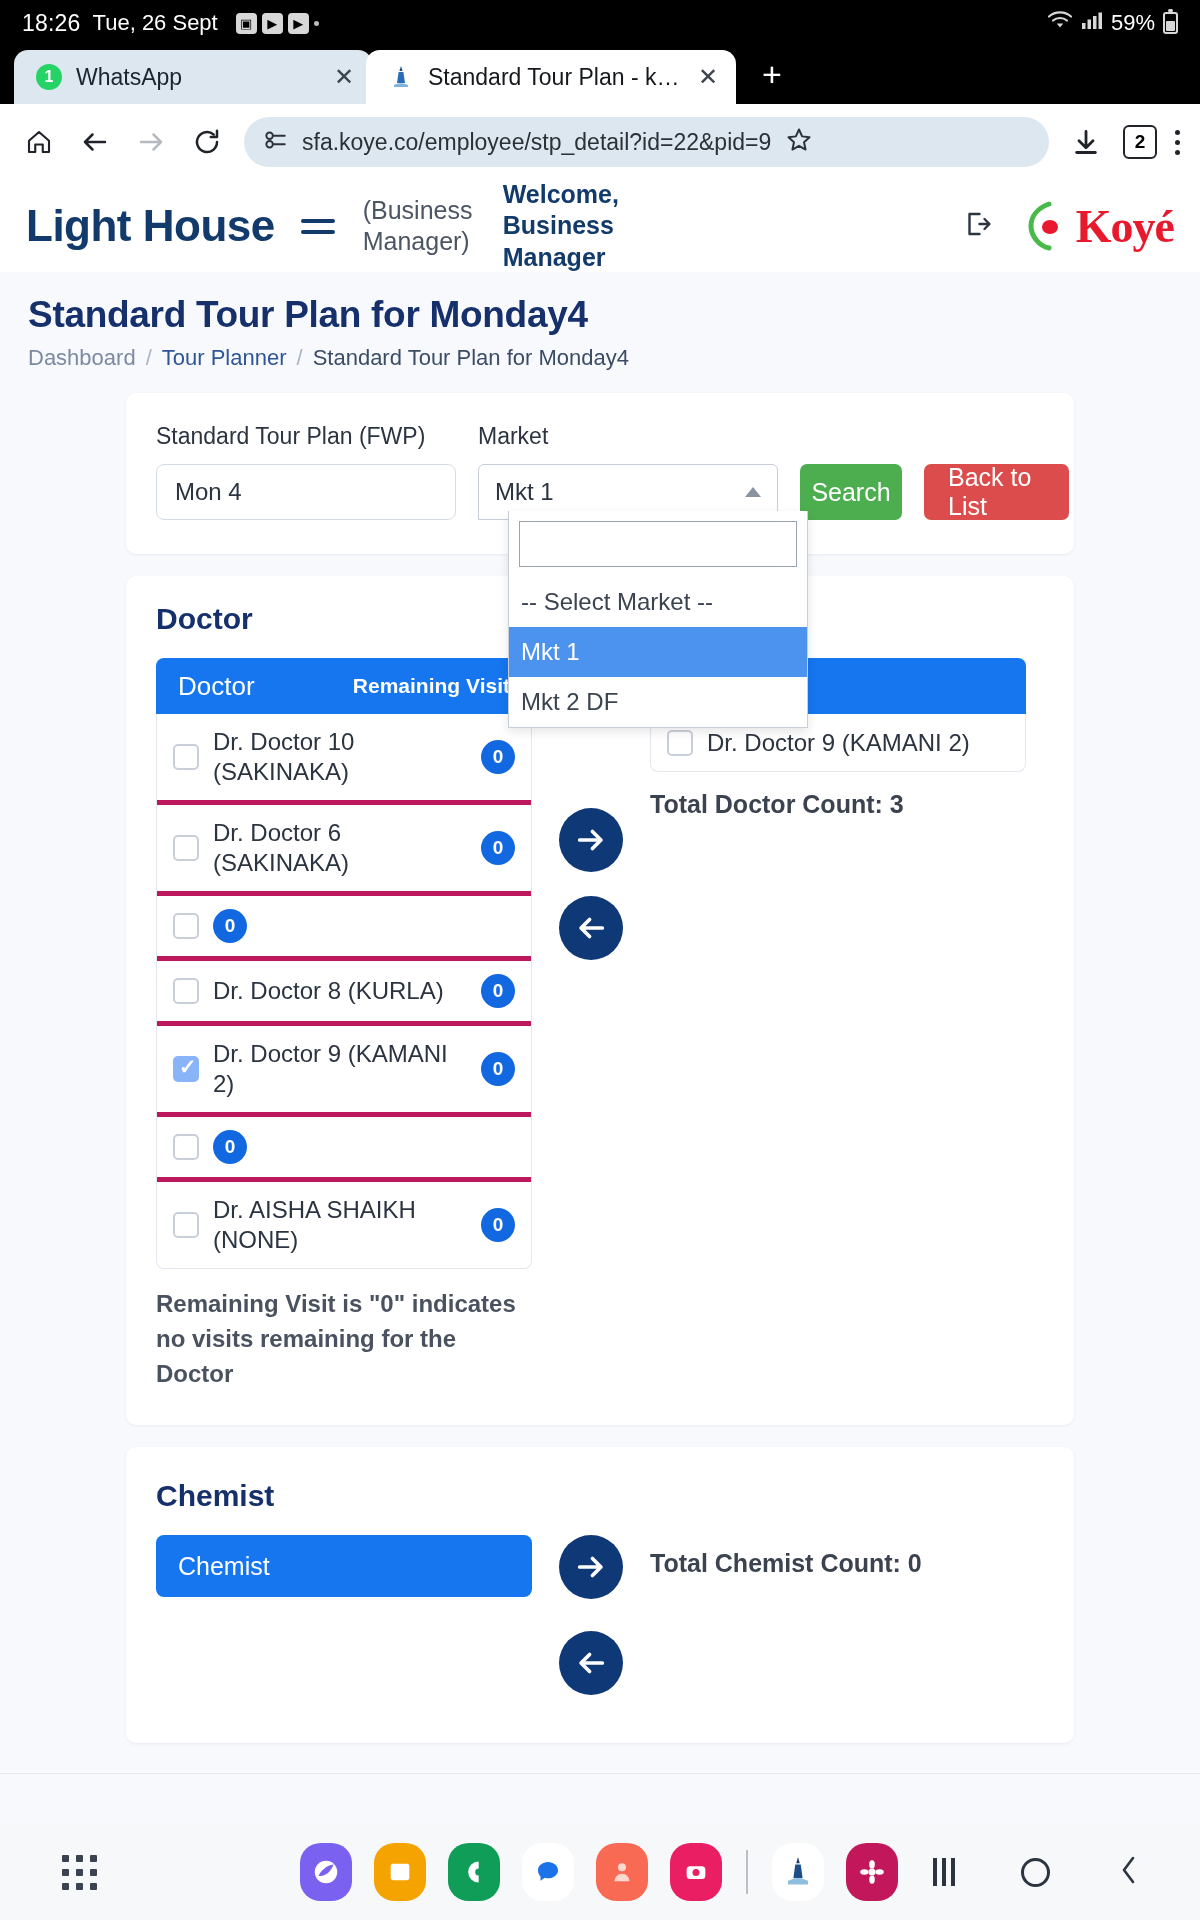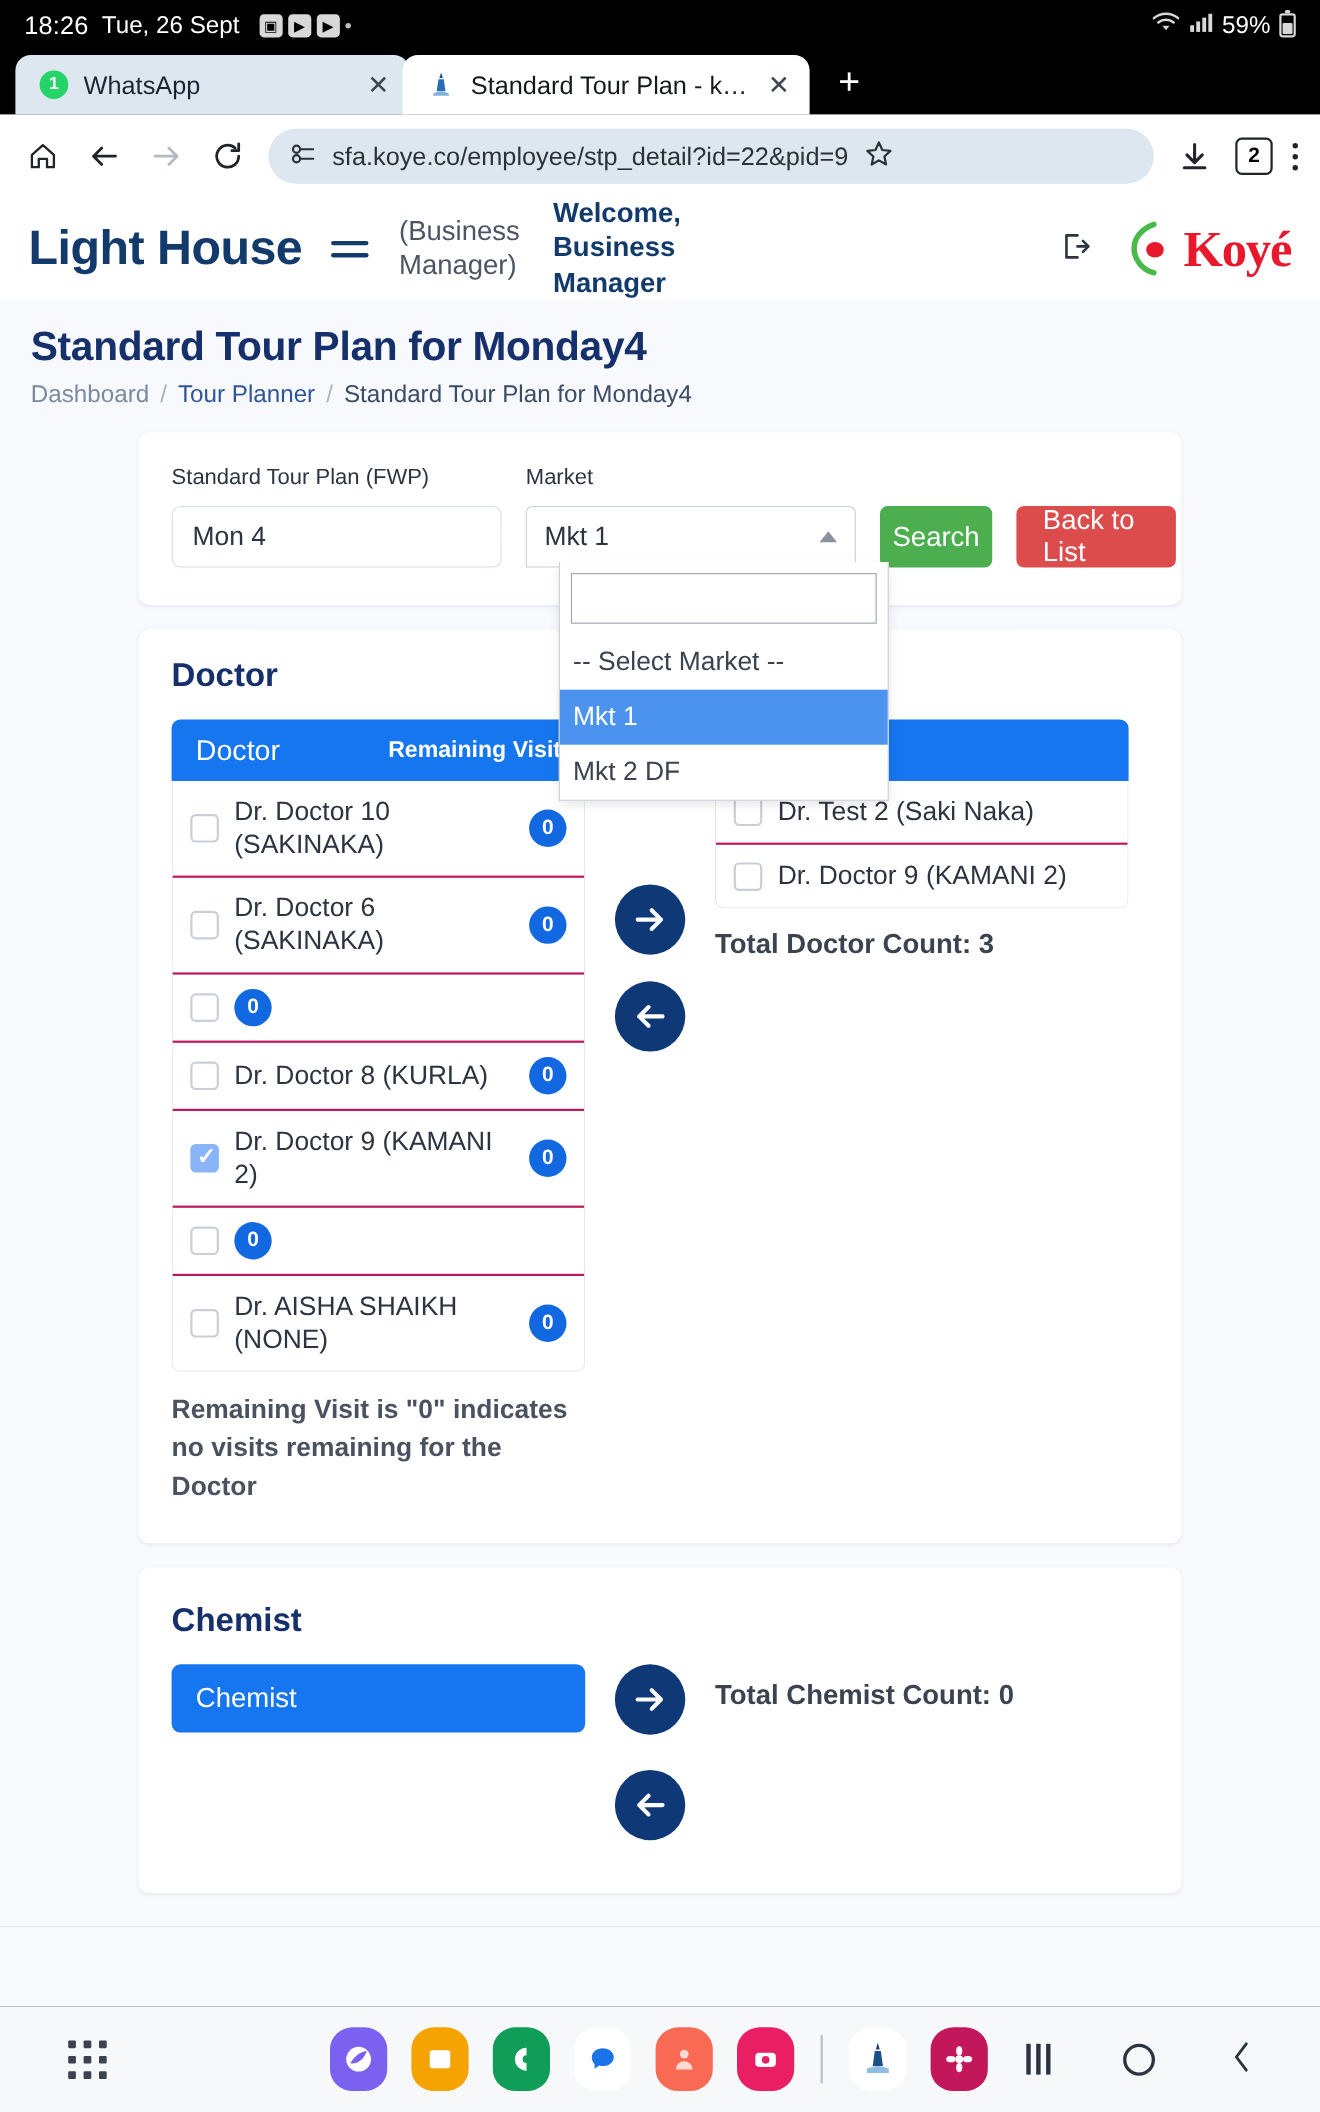--- a/index.html
+++ b/index.html
@@ -85,21 +85,21 @@
   .crumbs .c2 { color: #2f5597; }
   .crumbs .c3 { color: #3b4c66; }
 
   .card {
     background: #fff; border-radius: 10px; margin: 22px 126px 0 126px;
     box-shadow: 0 1px 3px rgba(20,40,80,.07);
   }
   .filter-card { padding: 30px 30px 34px 30px; position: relative; }
   .filter-row { display: flex; align-items: flex-end; gap: 22px; }
   .fgroup { display: flex; flex-direction: column; }
-  .flabel { font-size: 20px; color: #2b3440; margin-bottom: 14px; }
+  .flabel { font-size: 23px; color: #2b3440; margin-bottom: 14px; }
   .finput {
     width: 300px; height: 56px; border: 1px solid #d7dde6; border-radius: 8px;
     display: flex; align-items: center; padding: 0 18px; font-size: 24px; color: #2b3440; background: #fff;
   }
   .fselect {
     width: 300px; height: 56px; border: 1px solid #c7ced8; border-radius: 6px 6px 0 0;
     display: flex; align-items: center; padding: 0 16px; font-size: 24px; color: #2b3440; background: #fff;
     justify-content: space-between; position: relative; z-index: 40;
   }
   .caret-up { width: 0; height: 0; border-left: 8px solid transparent; border-right: 8px solid transparent;
@@ -122,21 +122,21 @@
 
   .dual { display: flex; align-items: flex-start; gap: 0; margin-top: 22px; }
   .pane { width: 376px; }
   .pane-head {
     background: #1576f0; color: #fff; border-radius: 8px 8px 0 0; height: 56px;
     display: flex; align-items: center; padding: 0 22px; font-size: 26px;
   }
   .pane-head .lbl2 { margin-left: auto; font-size: 21px; font-weight: 700; }
   .pane-head.right { justify-content: flex-start; }
   .pane-body { border: 1px solid #e3e7ee; border-top: none; border-radius: 0 0 8px 8px; }
-  .row { display: flex; align-items: center; gap: 14px; padding: 13px 16px; border-bottom: 2px solid #be185d; min-height: 57px; }
+  .row { display: flex; align-items: center; gap: 14px; padding: 13px 16px; border-bottom: 5px solid #be185d; min-height: 57px; }
   .row:last-child { border-bottom: none; }
   .cbx { width: 26px; height: 26px; border: 2px solid #c9cfd8; border-radius: 5px; background: #fff; flex: none; }
   .cbx.on { background: #8ab4f8; border-color: #8ab4f8; position: relative; }
   .cbx.on::after { content: "✓"; position: absolute; left: 4px; top: -3px; color: #fff; font-size: 21px; font-weight: bold; }
   .row-name { font-size: 24px; color: #2b3440; flex: 1; line-height: 1.25; }
   .badge { min-width: 34px; height: 34px; border-radius: 17px; background: #1268e0; color: #fff;
            font-size: 19px; font-weight: 700; display: flex; align-items: center; justify-content: center; flex: none; padding: 0 9px;}
 
   .arrows { width: 118px; display: flex; flex-direction: column; align-items: center; gap: 24px; padding-top: 150px; }
   .circle-btn { width: 64px; height: 64px; border-radius: 50%; background: #0f3877;
@@ -399,24 +399,20 @@
               </svg>
           </span>
         </div>
 
         <div class="right-col">
           <div class="pane">
             <div class="pane-head right">Doctor List</div>
             <div class="pane-body">
               <div class="row">
                 <span class="cbx"></span>
-                <span class="row-name">Dr. Test 2 (Saki Naka)</span>
-              </div>
-              <div class="row">
-                <span class="cbx"></span>
                 <span class="row-name">Dr. Doctor 9 (KAMANI 2)</span>
               </div>
             </div>
           </div>
           <div style="font-size:25px;font-weight:700;color:#3b4350;margin-top:18px;">Total Doctor Count: 3</div>
         </div>
 
       </div>
     </div>
 

